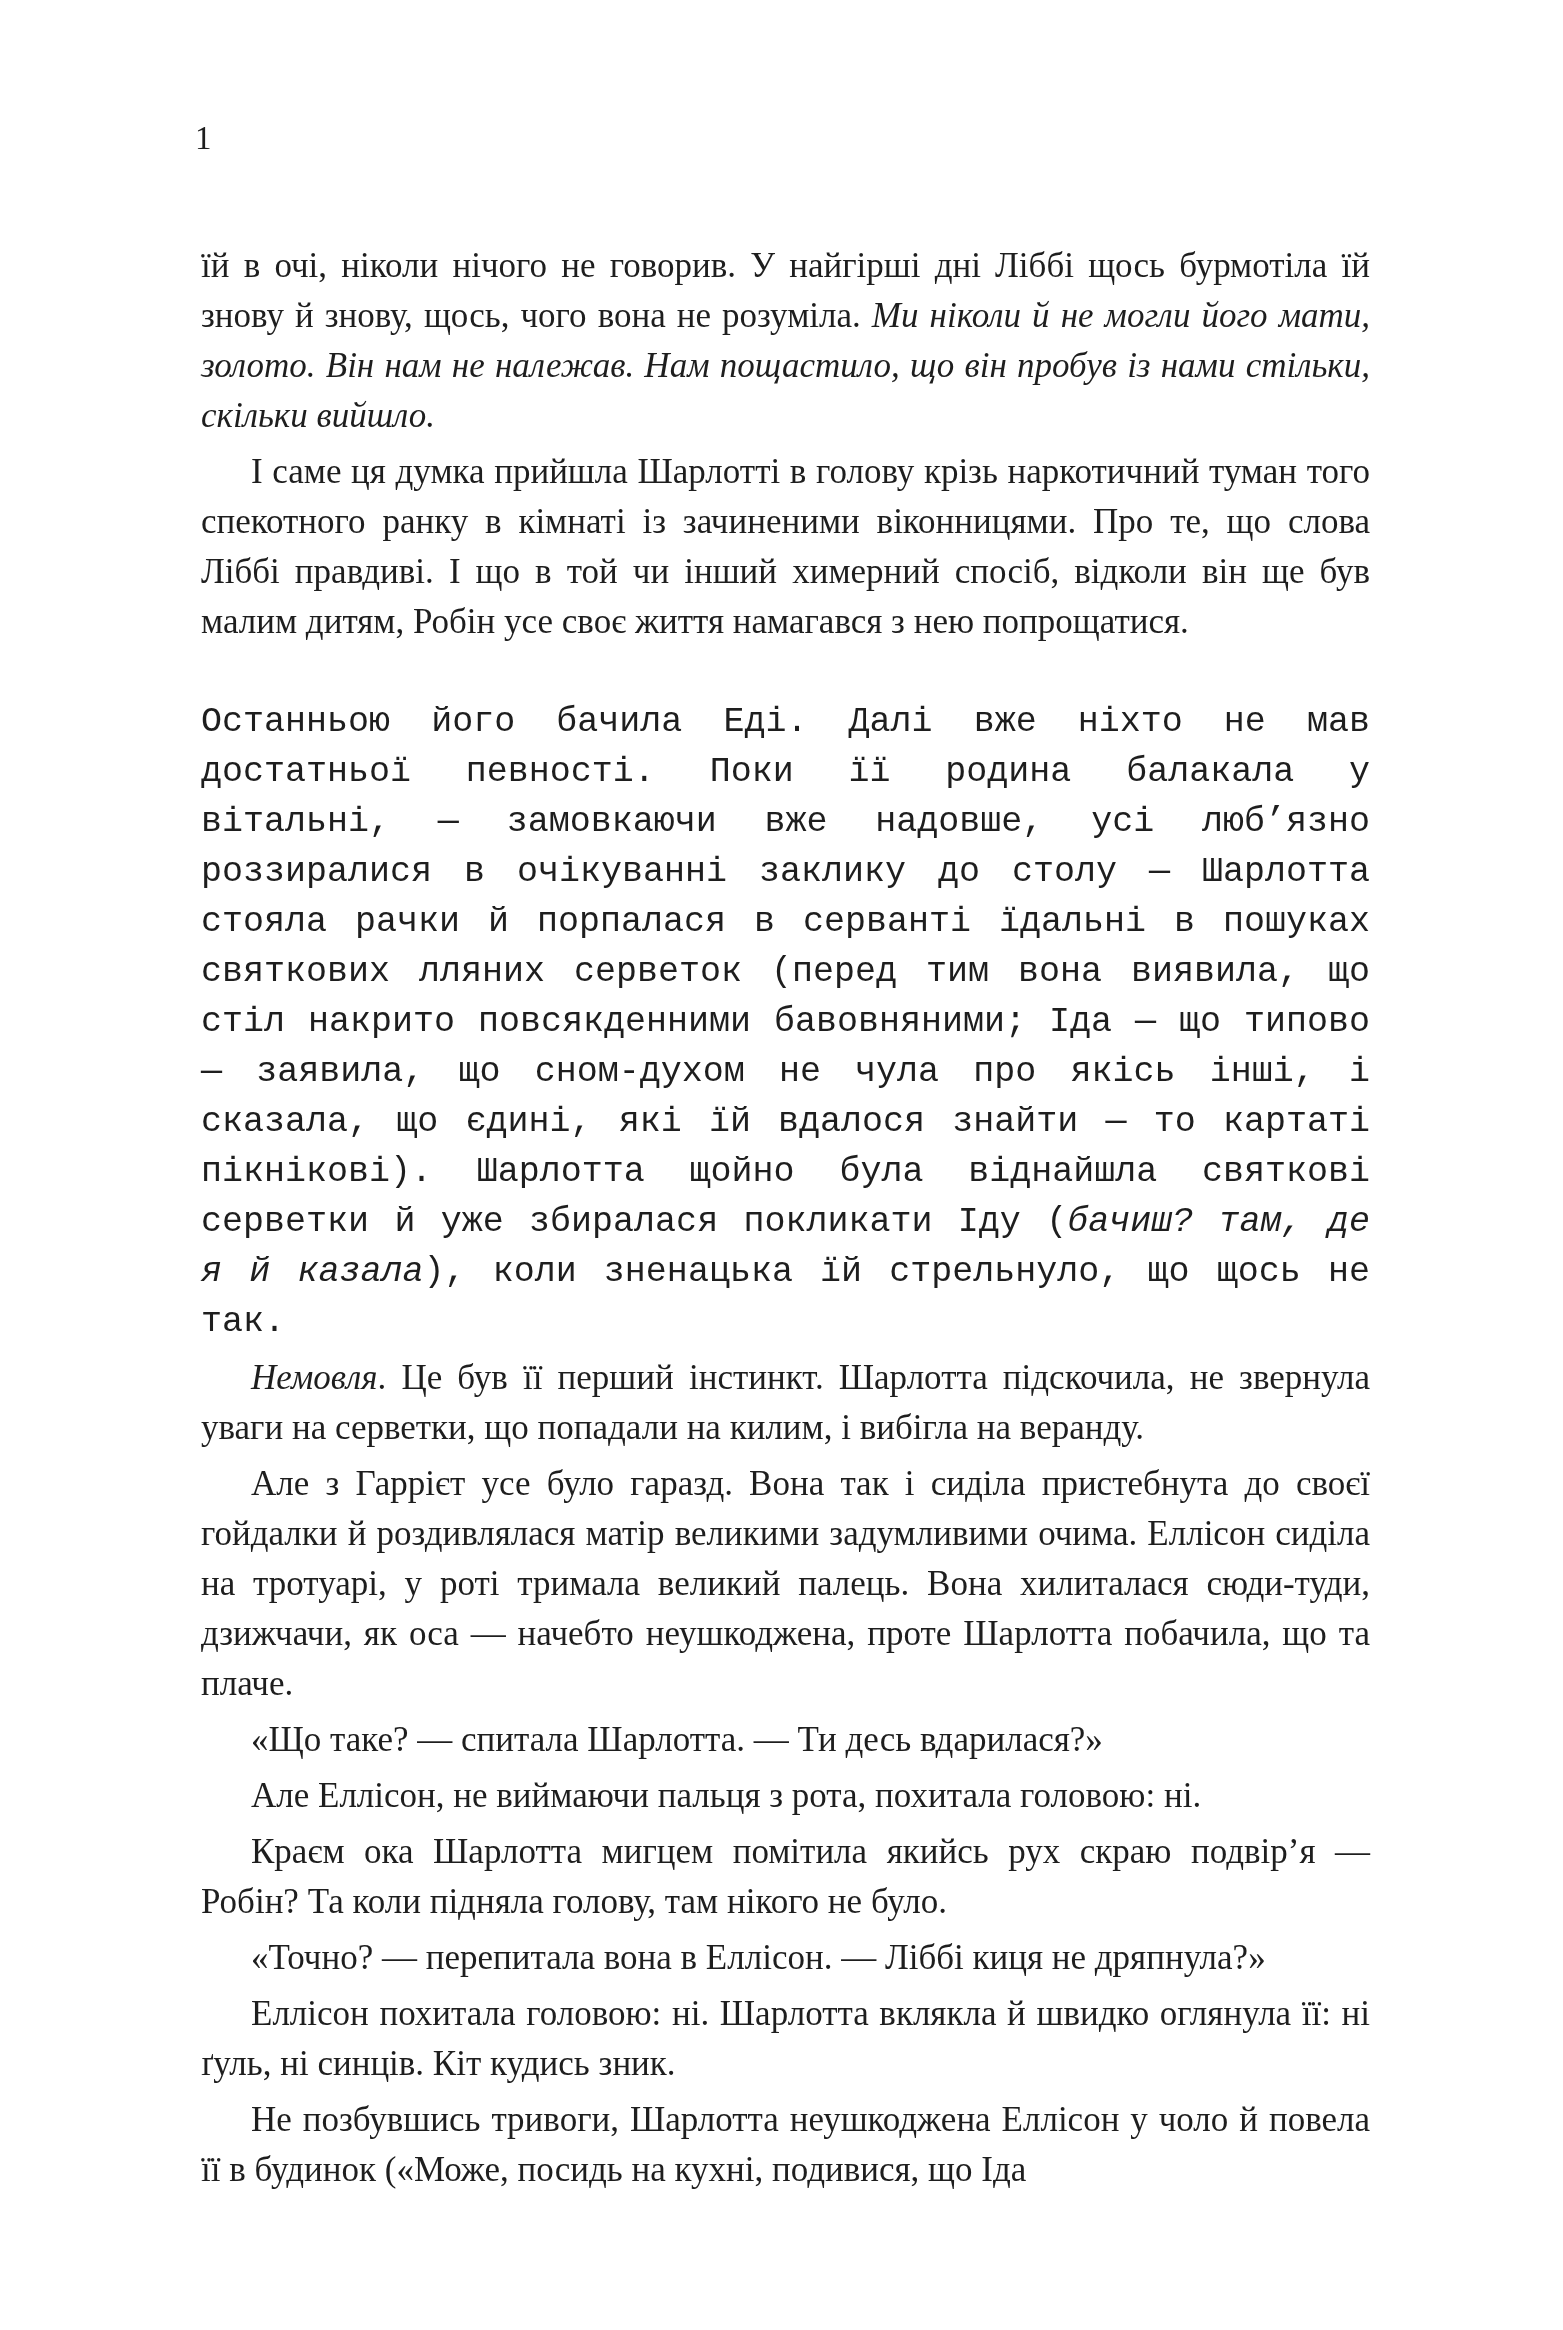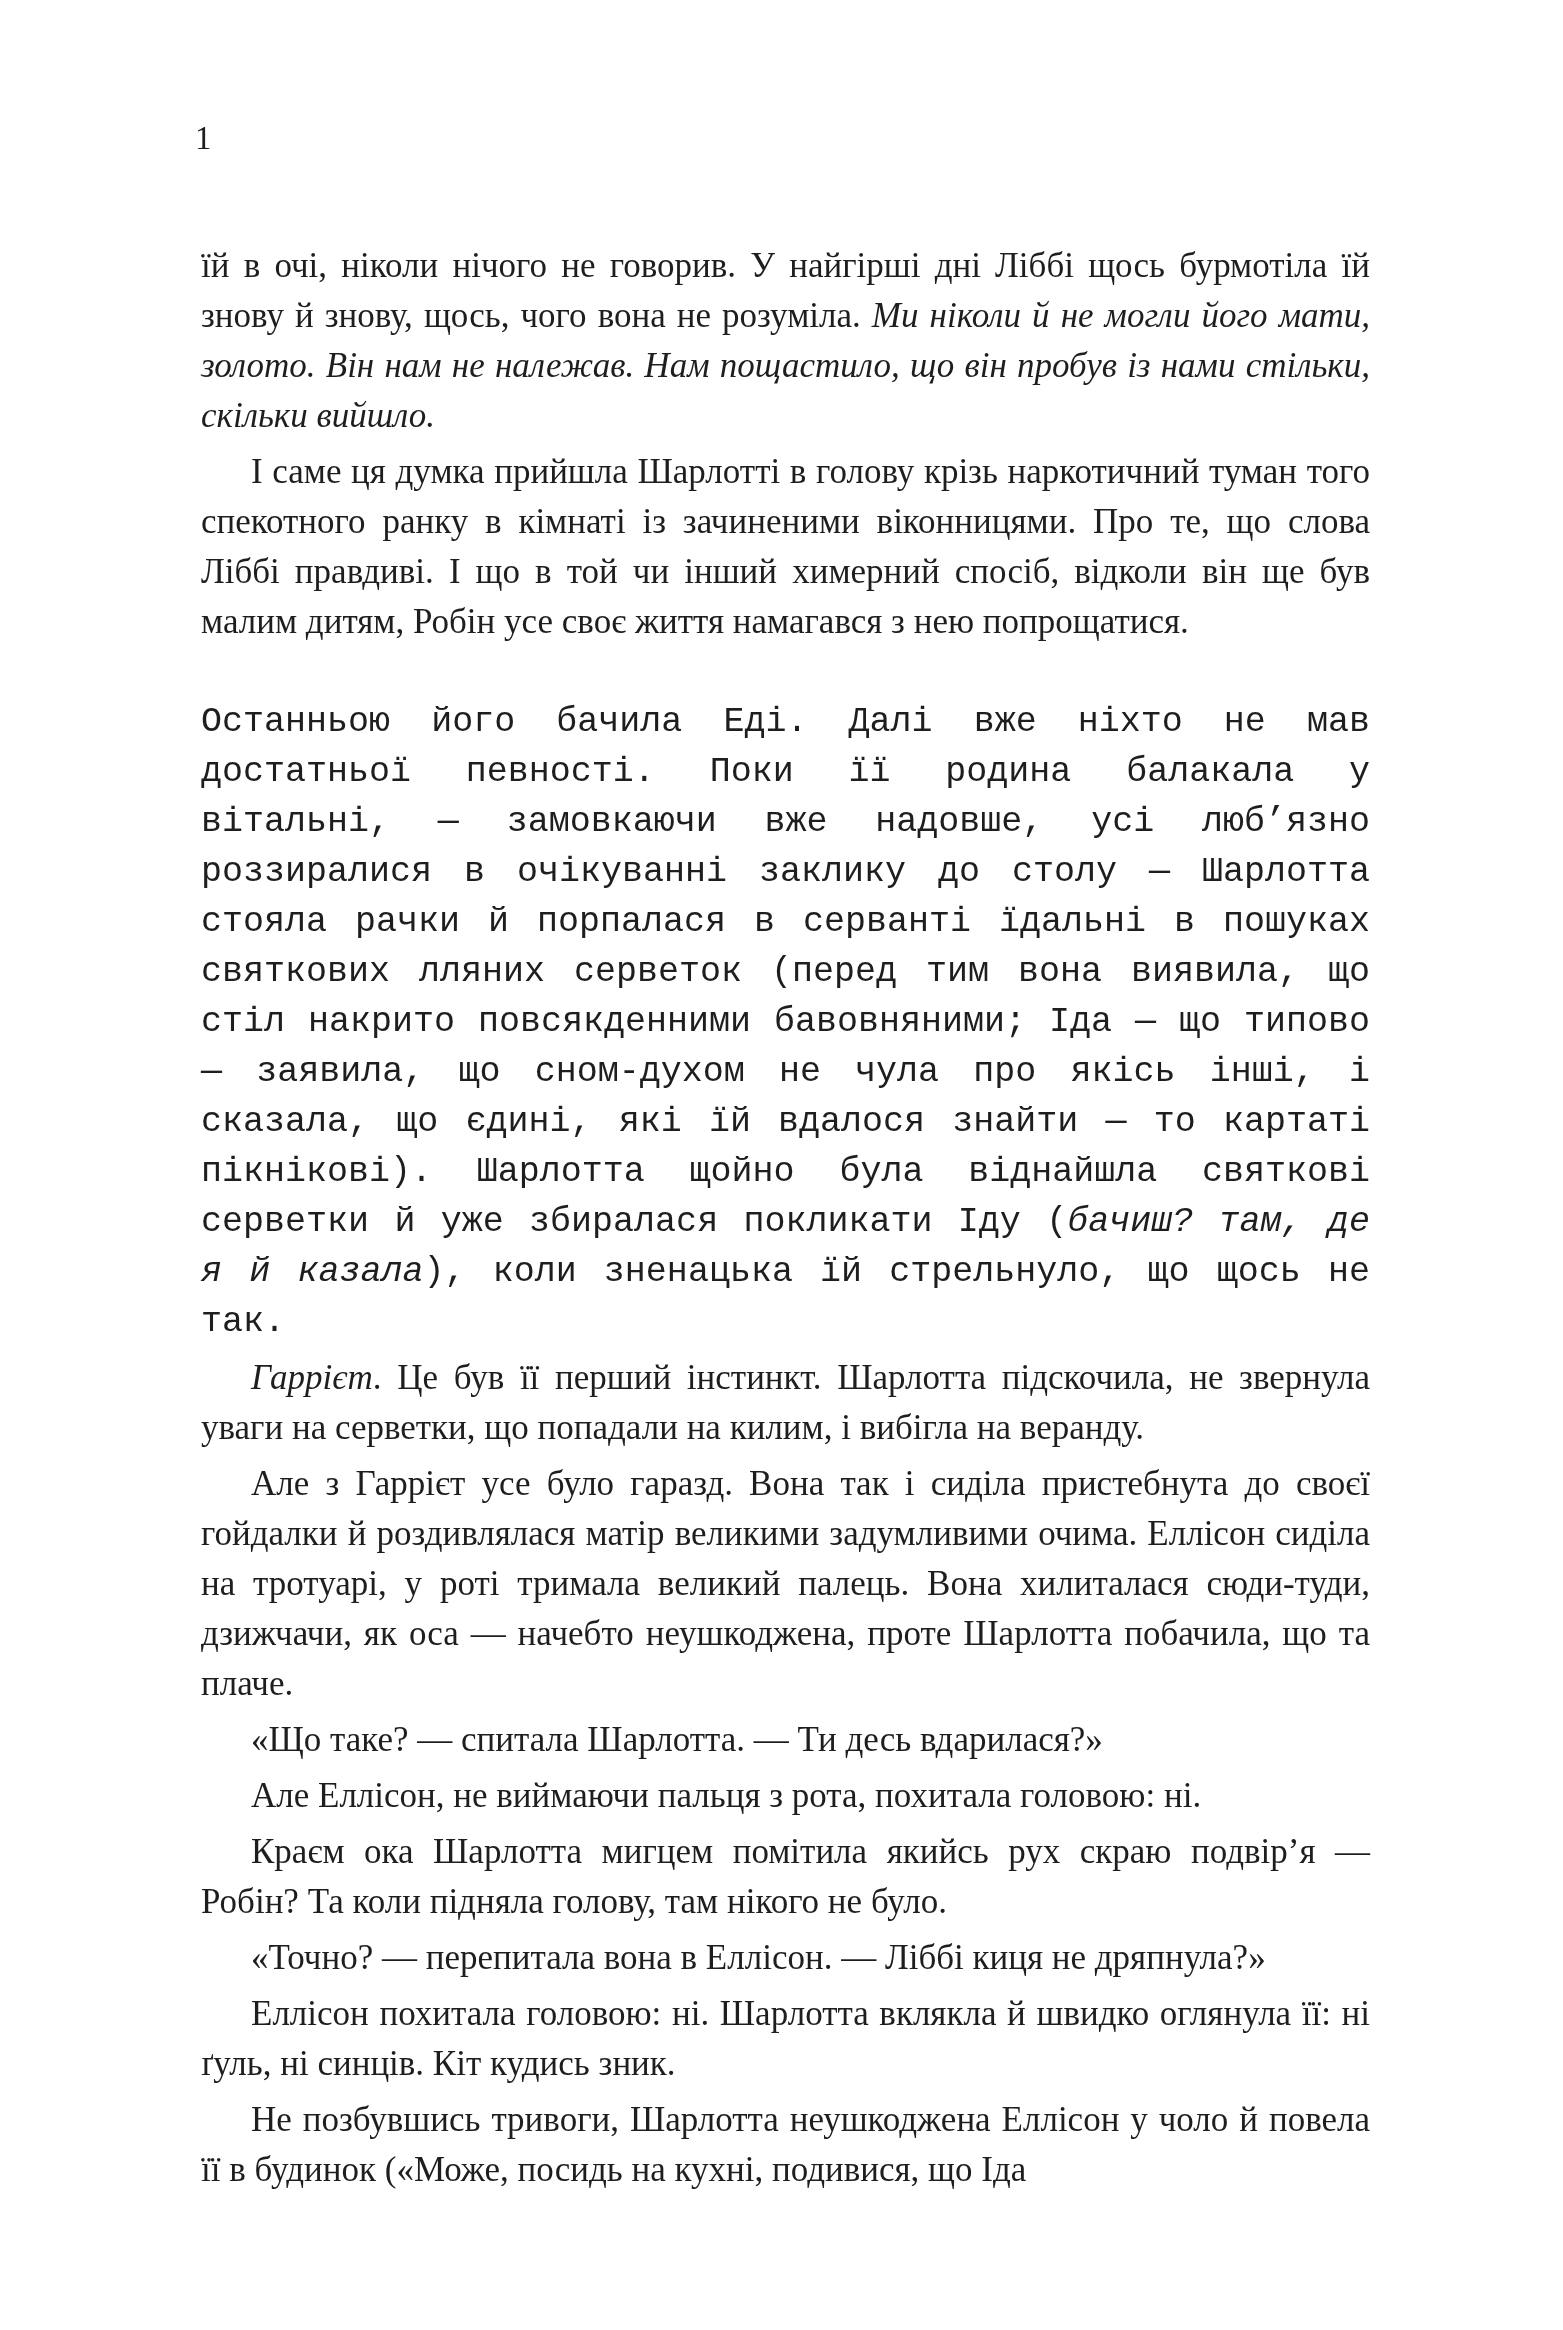--- a/index.html
+++ b/index.html
@@ -54,21 +54,21 @@
 </style>
 </head>
 <body>
 
 <div class="page">
   <div class="page-number">1</div>
   <div class="text-block" id="paragraphs">
       <p class="no-indent"><span>їй в очі, ніколи нічого не говорив. У найгірші дні Ліббі щось бурмотіла їй знову й знову, щось, чого вона не розуміла. </span><span class="italic">Ми ніколи й не могли його мати, золото. Він нам не належав. Нам пощастило, що він пробув із нами стільки, скільки вийшло.</span></p>
       <p class="indent"><span>І саме ця думка прийшла Шарлотті в голову крізь наркотичний туман того спекотного ранку в кімнаті із зачиненими віконницями. Про те, що слова Ліббі правдиві. І що в той чи інший химерний спосіб, відколи він ще був малим дитям, Робін усе своє життя намагався з нею попрощатися.</span></p>
       <p class="no-indent section-break"><span>Останньою його бачила Еді. Далі вже ніхто не мав достатньої певності. Поки її родина балакала у вітальні, — замовкаючи вже надовше, усі люб’язно роззиралися в очікуванні заклику до столу — Шарлотта стояла рачки й порпалася в серванті їдальні в пошуках святкових лляних серветок (перед тим вона виявила, що стіл накрито повсякденними бавовняними; Іда — що типово — заявила, що сном-духом не чула про якісь інші, і сказала, що єдині, які їй вдалося знайти — то картаті пікнікові). Шарлотта щойно була віднайшла святкові серветки й уже збиралася покликати Іду (</span><span class="italic">бачиш? там, де я й казала</span><span>), коли зненацька їй стрельнуло, що щось не так.</span></p>
-      <p class="indent"><span class="italic">Гаррієт</span><span>. Це був її перший інстинкт. Шарлотта підскочила, не звернула уваги на серветки, що попадали на килим, і вибігла на веранду.</span></p>
+      <p class="indent"><span class="italic">Немовля</span><span>. Це був її перший інстинкт. Шарлотта підскочила, не звернула уваги на серветки, що попадали на килим, і вибігла на веранду.</span></p>
       <p class="indent"><span>Але з Гаррієт усе було гаразд. Вона так і сиділа пристебнута до своєї гойдалки й роздивлялася матір великими задумливими очима. Еллісон сиділа на тротуарі, у роті тримала великий палець. Вона хилиталася сюди-туди, дзижчачи, як оса — начебто неушкоджена, проте Шарлотта побачила, що та плаче.</span></p>
       <p class="indent"><span>«Що таке? — спитала Шарлотта. — Ти десь вдарилася?»</span></p>
       <p class="indent"><span>Але Еллісон, не виймаючи пальця з рота, похитала головою: ні.</span></p>
       <p class="indent"><span>Краєм ока Шарлотта мигцем помітила якийсь рух скраю подвір’я — Робін? Та коли підняла голову, там нікого не було.</span></p>
       <p class="indent"><span>«Точно? — перепитала вона в Еллісон. — Ліббі киця не дряпнула?»</span></p>
       <p class="indent"><span>Еллісон похитала головою: ні. Шарлотта вклякла й швидко оглянула її: ні ґуль, ні синців. Кіт кудись зник.</span></p>
       <p class="indent"><span>Не позбувшись тривоги, Шарлотта неушкоджена Еллісон у чоло й повела її в будинок («Може, посидь на кухні, подивися, що Іда</span></p>
     </div>
 </div>
 

